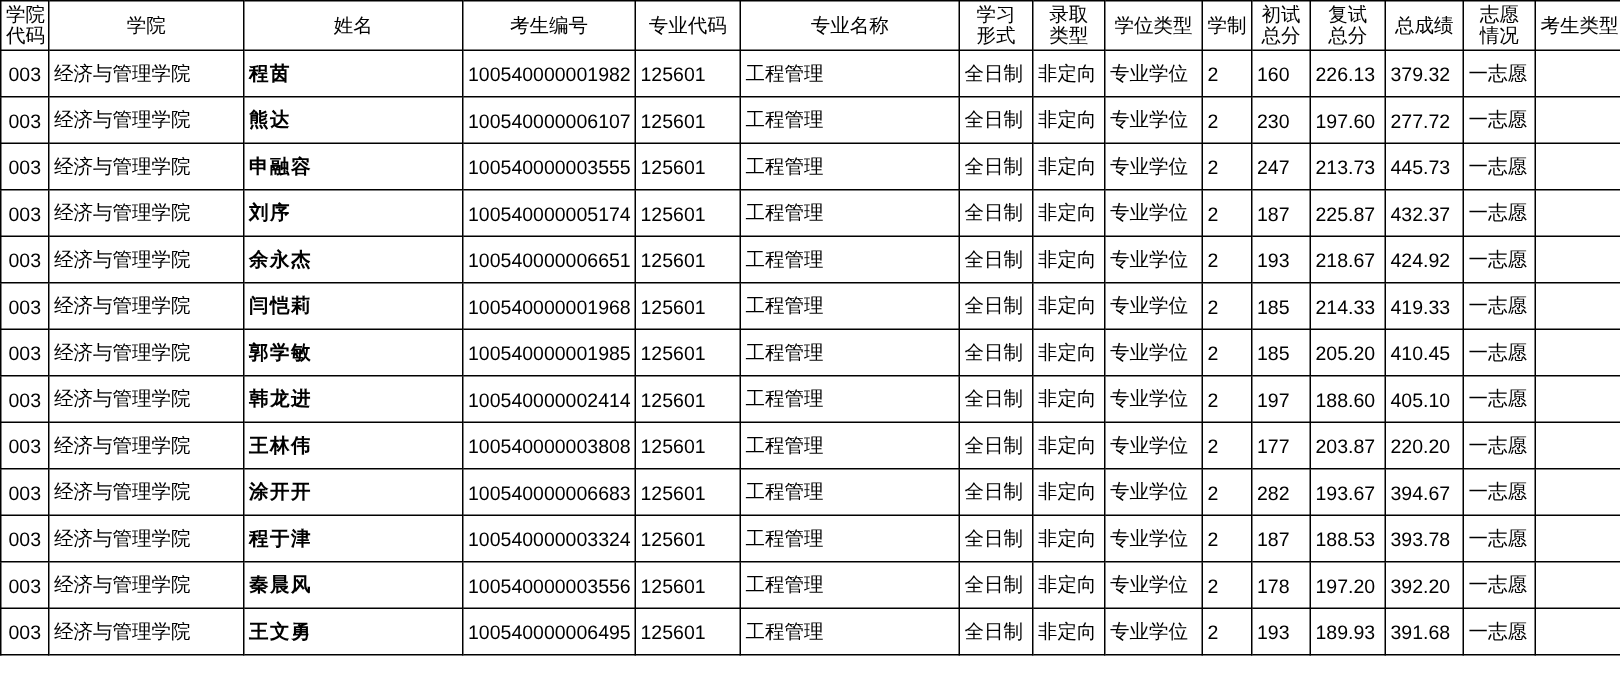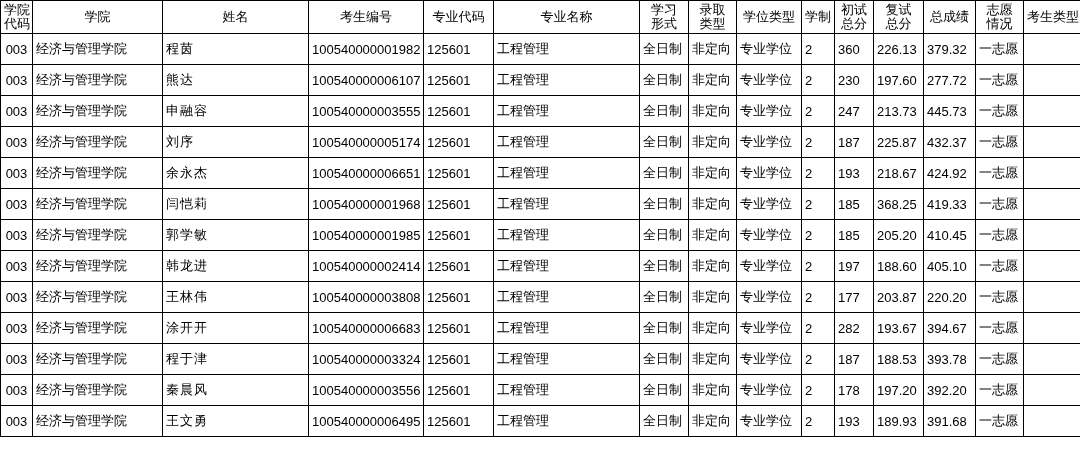--- a/index.html
+++ b/index.html
@@ -33,21 +33,21 @@
     font-weight: normal;
     line-height: 14px;
   }
   table.grid tbody td {
     height: 30px;
   }
   .c-center { text-align: center; }
   .c-left { text-align: left; }
   .name-cell {
     font-size: 15px;
-    font-weight: normal;
+    font-weight: bold;
     letter-spacing: 1px;
     padding-left: 14px;
   }
   .hdr-two-line span { display: block; }
 </style>
 </head>
 <body>
 
 <table class="grid">
   <colgroup id="colgroup">
@@ -127,21 +127,21 @@
         <td class="c-center">003</td>
         <td class="c-left">经济与管理学院</td>
         <td class="name-cell c-left">程茵</td>
         <td class="c-left">100540000001982</td>
         <td class="c-left">125601</td>
         <td class="c-left">工程管理</td>
         <td class="c-left">全日制</td>
         <td class="c-left">非定向</td>
         <td class="c-left">专业学位</td>
         <td class="c-left">2</td>
-        <td class="c-left">360</td>
+        <td class="c-left">160</td>
         <td class="c-left">226.13</td>
         <td class="c-left">379.32</td>
         <td class="c-left">一志愿</td>
         <td class="c-center"></td>
       </tr>
       <tr>
         <td class="c-center">003</td>
         <td class="c-left">经济与管理学院</td>
         <td class="name-cell c-left">熊达</td>
         <td class="c-left">100540000006107</td>
@@ -213,21 +213,21 @@
         <td class="c-left">经济与管理学院</td>
         <td class="name-cell c-left">闫恺莉</td>
         <td class="c-left">100540000001968</td>
         <td class="c-left">125601</td>
         <td class="c-left">工程管理</td>
         <td class="c-left">全日制</td>
         <td class="c-left">非定向</td>
         <td class="c-left">专业学位</td>
         <td class="c-left">2</td>
         <td class="c-left">185</td>
-        <td class="c-left">368.25</td>
+        <td class="c-left">214.33</td>
         <td class="c-left">419.33</td>
         <td class="c-left">一志愿</td>
         <td class="c-center"></td>
       </tr>
       <tr>
         <td class="c-center">003</td>
         <td class="c-left">经济与管理学院</td>
         <td class="name-cell c-left">郭学敏</td>
         <td class="c-left">100540000001985</td>
         <td class="c-left">125601</td>

